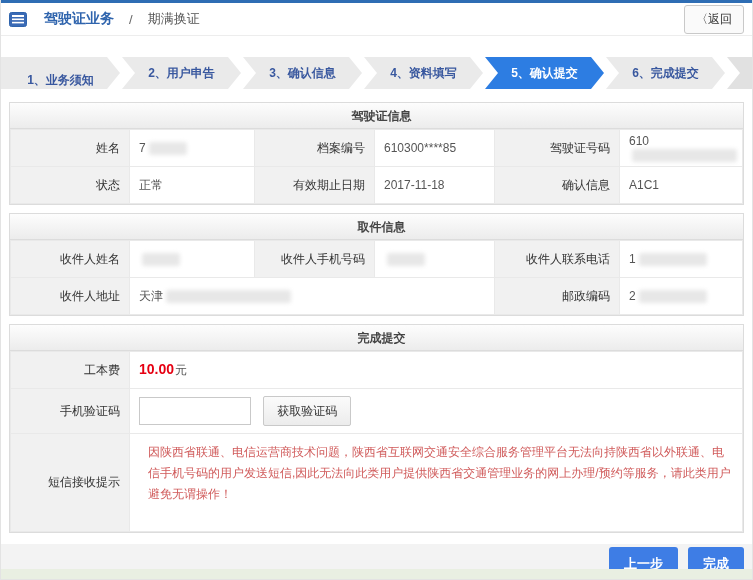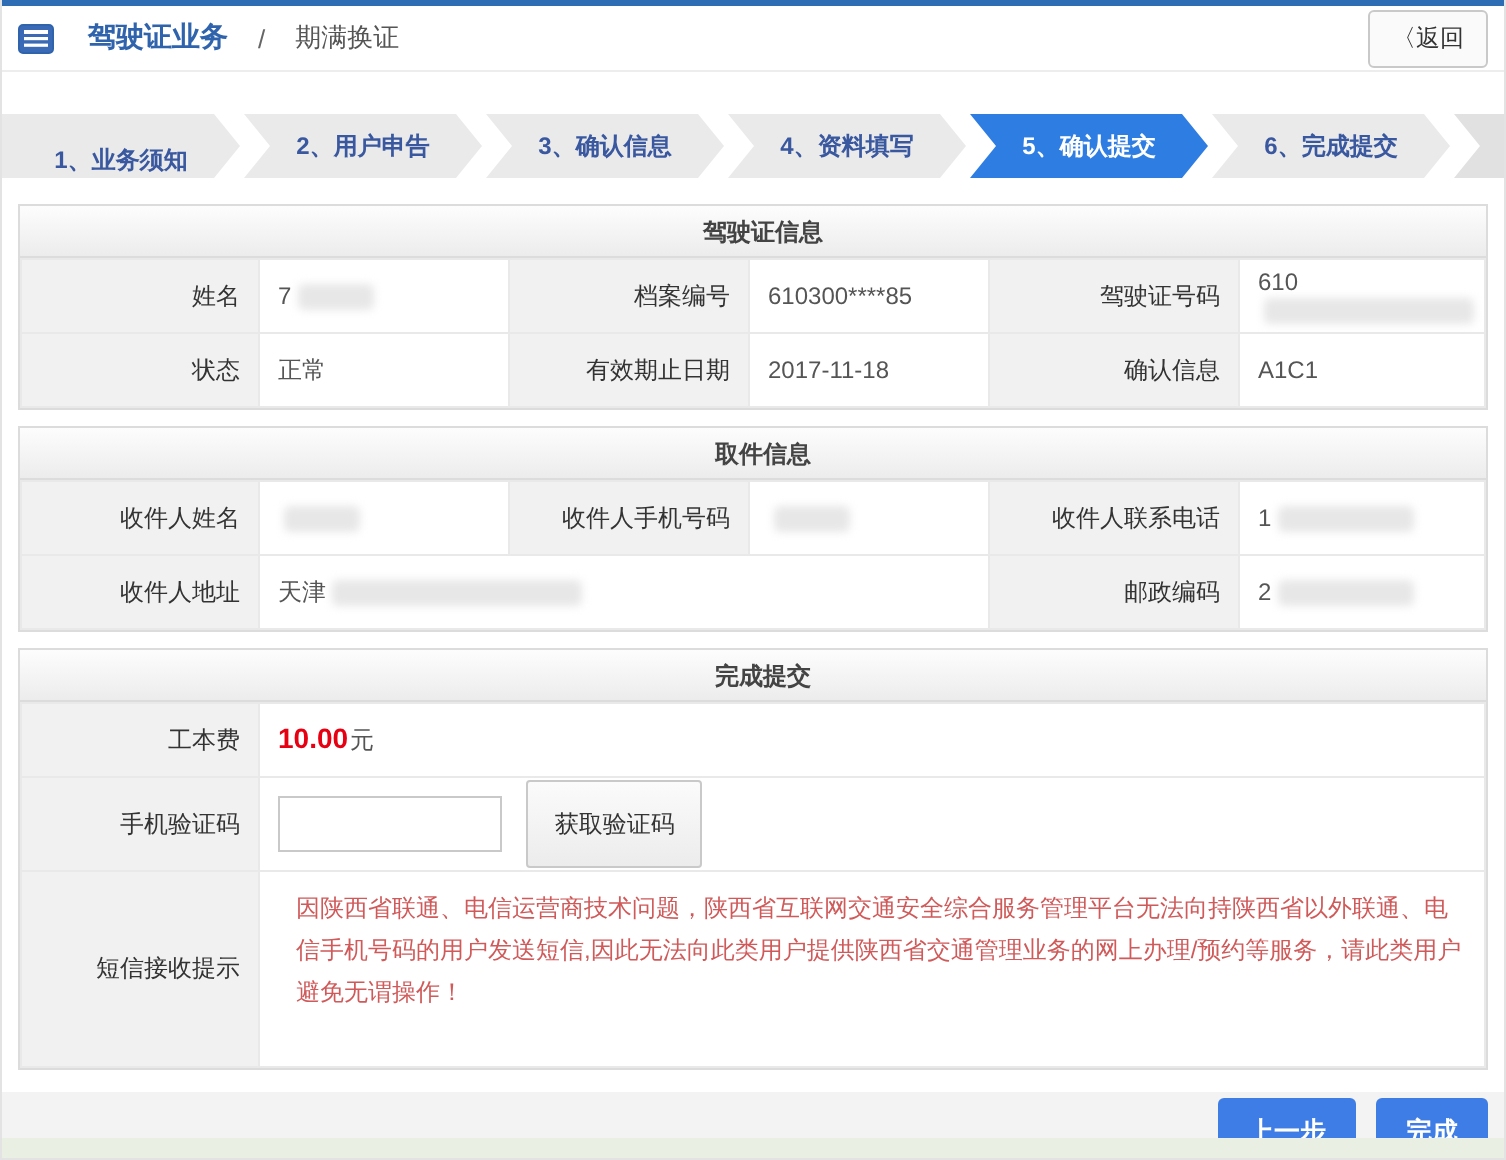--- a/index.html
+++ b/index.html
@@ -40,21 +40,21 @@
   td { border:1px solid #e9e9e9; height:37px; font-size:12px; overflow:hidden; }
   td.lbl { background:#f1f1f1; text-align:right; padding-right:9px; color:#333; }
   td.val { padding-left:9px; color:#555; background:#fff; }
   .redact { display:inline-block; height:13px; border-radius:3px; background:#e7e7e7;
     filter:blur(2px); vertical-align:middle; margin-left:3px; }
   .redact-sm { width:38px; } .redact-md { width:68px; } .redact-lg { width:105px; } .redact-xl { width:125px; }
   .fee-num { color:#e60012; font-weight:bold; font-size:14px; }
   .fee-unit { color:#555; font-size:12px; margin-left:1px; }
   .code-row td { height:45px; }
   .code-input { width:112px; height:28px; border:1px solid #c9c9c9; padding:0 6px; font-size:12px; vertical-align:middle; }
-  .get-code-btn { height:44px; padding:0 13px; margin-left:9px; vertical-align:middle;
+  .get-code-btn { height:30px; padding:0 13px; margin-left:9px; vertical-align:middle;
     background:linear-gradient(#fbfbfb,#ececec); border:1px solid #c9c9c9; color:#333;
     font-size:12px; border-radius:2px; cursor:pointer; }
   .tip-row td { height:auto; }
   .tip-text { color:#d05a5a; line-height:21px; padding:7px 10px 25px 9px; font-size:12px; }
   
   .footer { margin-top:11px; height:40px; background:#f3f3f3; display:flex; align-items:center;
     justify-content:flex-end; padding-right:8px; gap:10px; }
   .btn-primary { background:#3e7de5; color:#fff; border:none; border-radius:3px;
     padding:8px 15px; font-size:13px; font-weight:bold; cursor:pointer; }
   .green-strip { position:absolute; bottom:0; left:0; right:0; height:10px; background:#e9efe2; }

